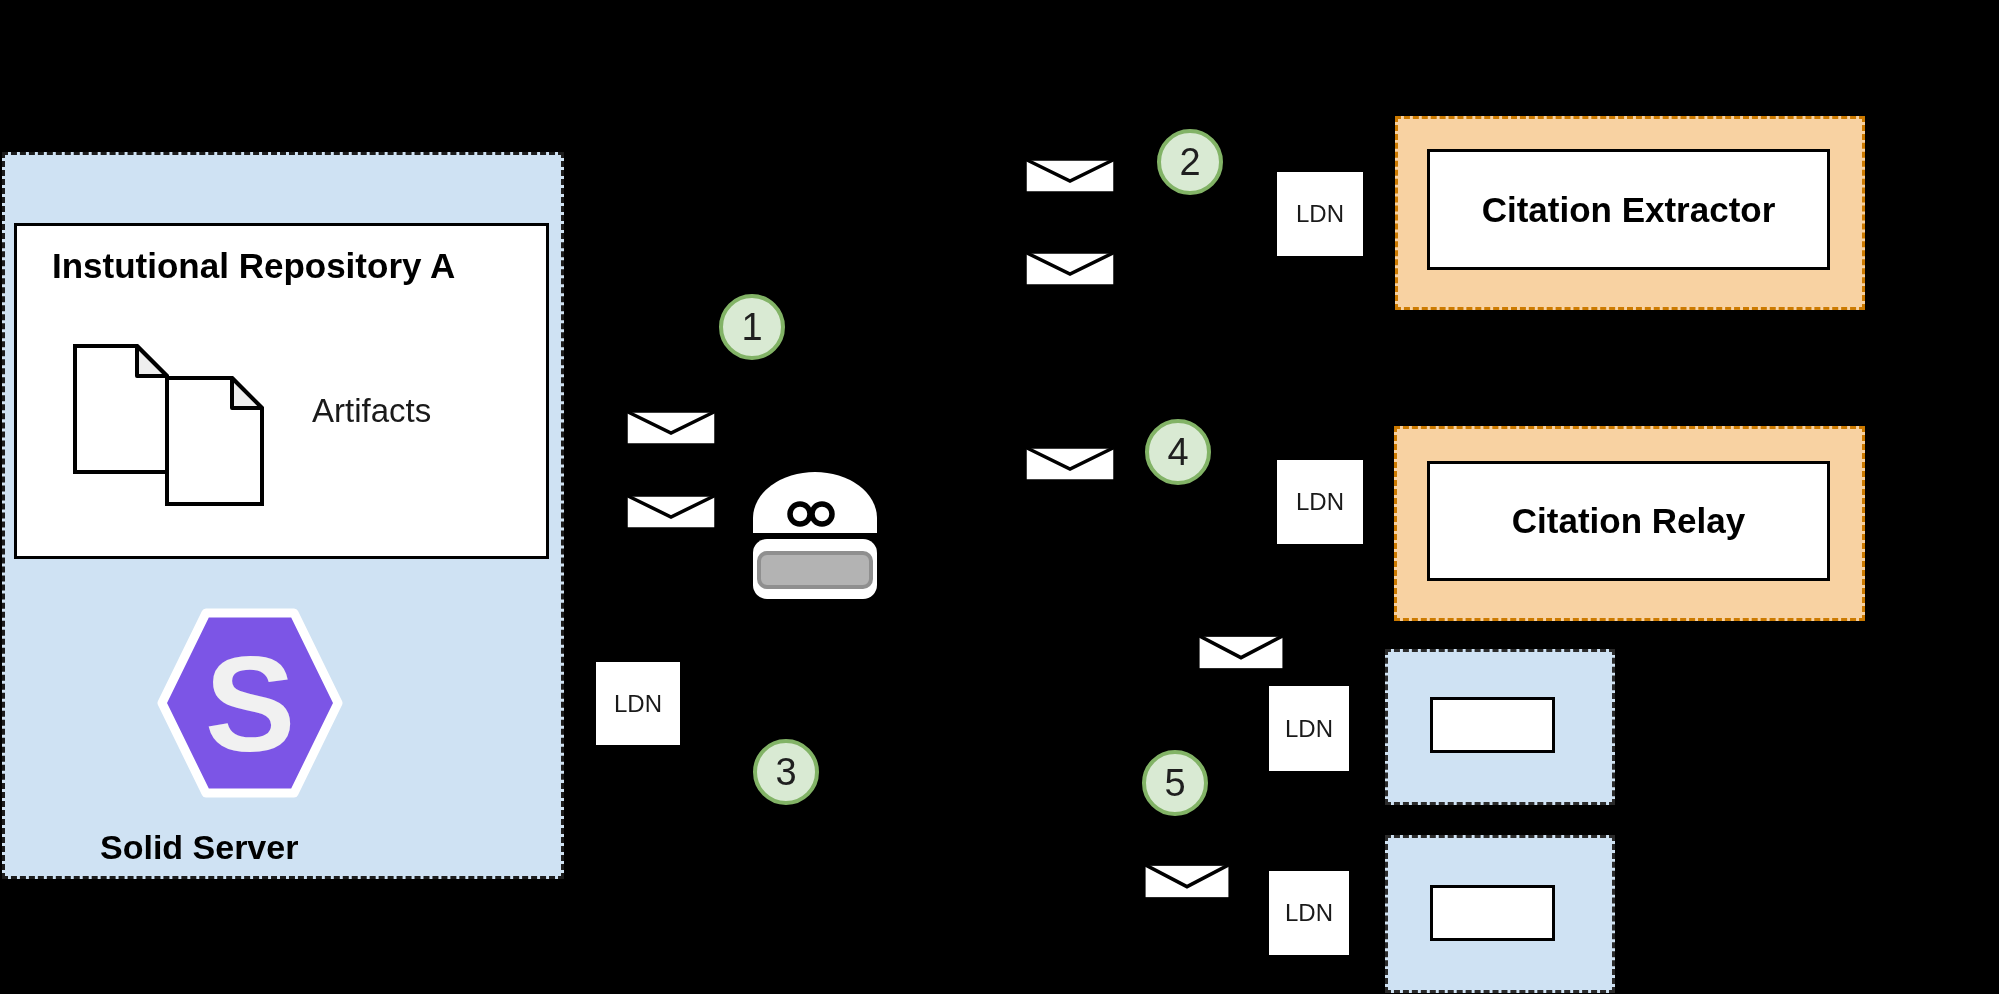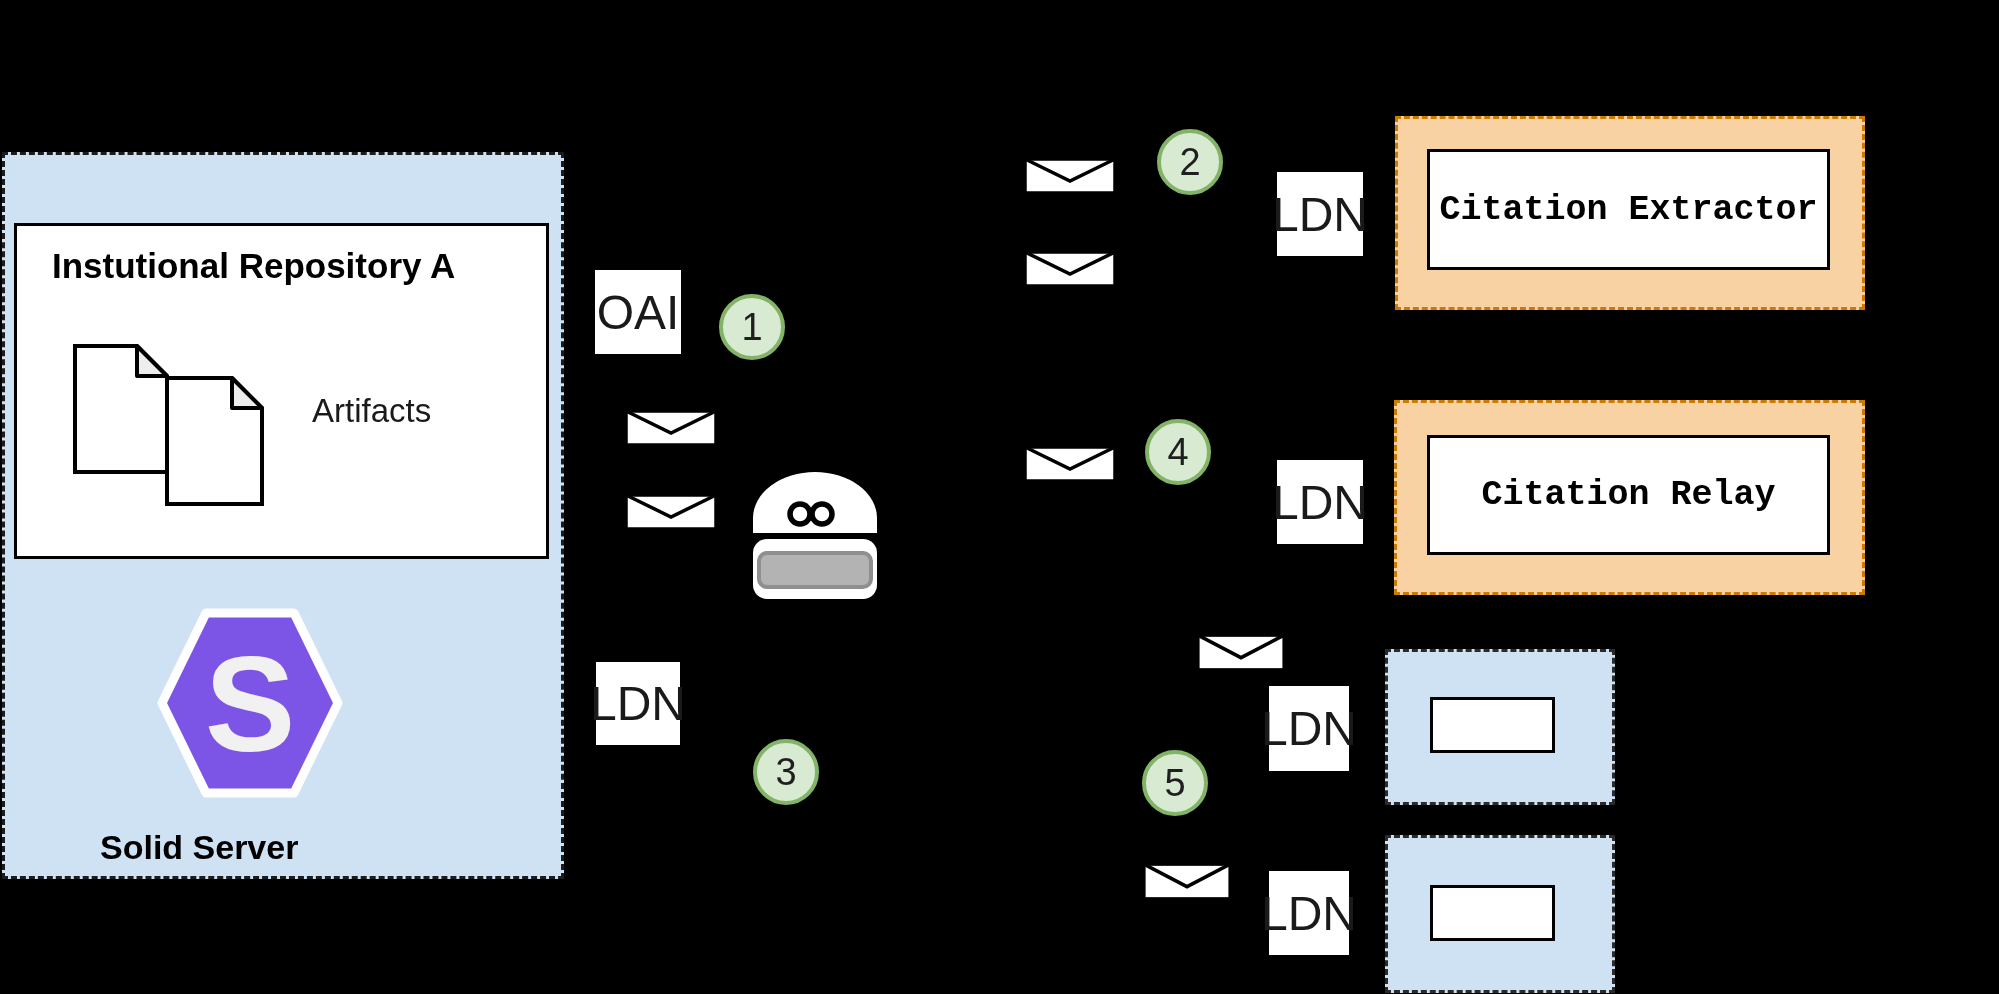--- a/index.html
+++ b/index.html
@@ -16,37 +16,37 @@
   .repo-box{
     left:14px;top:223px;width:529px;height:330px;
     background:#fff;border:3px solid #000;
   }
   .repo-title{left:52px;top:246px;font-size:35px;font-weight:bold;color:#000;white-space:nowrap;}
   .artifacts-label{left:312px;top:392px;font-size:33px;color:#1a1a1a;text-align:right;}
   .server-label{left:100px;top:828px;width:300px;text-align:left;font-size:34px;font-weight:bold;color:#000;}
   
   .pbox{
     background:#fff;border:3px solid #000;display:flex;align-items:center;justify-content:center;
-    font-size:48px;color:#1a1a1a;text-align:center;
+    font-size:24px;color:#1a1a1a;text-align:center;
   }
   
   .step{
     width:66px;height:66px;border-radius:50%;
     background:#d9ead3;border:4px solid #82b366;box-sizing:border-box;
     display:flex;align-items:center;justify-content:center;
     font-size:38px;color:#1f1f1f;
   }
   
   .service{
     background:#f8d2a2;border:3px dashed #cc7a00;
   }
   .service-inner{
     position:absolute;background:#fff;border:3px solid #000;
     display:flex;align-items:center;justify-content:center;
-    font-size:35px;font-weight:bold;color:#000;font-family:Liberation Mono, monospace;
+    font-size:35px;font-weight:bold;color:#000;
   }
   
   .client{
     background:#cfe2f3;border:3px dashed #2a2a2a;
   }
   .client-inner{
     position:absolute;background:#fff;border:3px solid #000;
   }
   .connector{background:#000;height:3px;}
 </style>
@@ -72,23 +72,20 @@
     <path d="M162,37 v30 h30 Z" fill="#eee" stroke="#000" stroke-width="4" stroke-linejoin="round"></path>
   </svg>
   <div class="abs artifacts-label">Artifacts</div>
 
   <svg class="abs" style="left:155px;top:605px;" width="190" height="196" viewBox="0 0 190 196">
     <polygon points="7,98 51,8 139,8 183,98 139,188 51,188" fill="#7c55e6" stroke="#fff" stroke-width="9" stroke-linejoin="round"></polygon>
     <text x="95" y="146" text-anchor="middle" font-family="Liberation Sans, sans-serif" font-size="136" font-weight="bold" fill="#f1f1f1">S</text>
   </svg>
   <div class="abs server-label">Solid Server</div>
 
-  <div class="abs pbox" style="left:592px;top:267px;width:86px;height:84px;">
-    <span>OAI</span>
-  </div>
   <div class="abs step" style="left:719px;top:294px;">
     <span>1</span>
   </div>
 
   <svg class="abs" style="left:624px;top:409px;" width="94" height="38" viewBox="0 0 94 38">
     <rect x="2" y="2" width="90" height="34" fill="#fff" stroke="#000" stroke-width="3.5"></rect>
     <path d="M2,2 L47,24 L92,2" fill="none" stroke="#000" stroke-width="3.5"></path>
   </svg>
   <svg class="abs" style="left:624px;top:493px;" width="94" height="38" viewBox="0 0 94 38">
     <rect x="2" y="2" width="90" height="34" fill="#fff" stroke="#000" stroke-width="3.5"></rect>
@@ -135,21 +132,21 @@
     <rect x="2" y="2" width="90" height="34" fill="#fff" stroke="#000" stroke-width="3.5"></rect>
     <path d="M2,2 L47,24 L92,2" fill="none" stroke="#000" stroke-width="3.5"></path>
   </svg>
   <div class="abs step" style="left:1145px;top:419px;">
     <span>4</span>
   </div>
 
   <div class="abs pbox" style="left:1274px;top:457px;width:86px;height:84px;">
     <span>LDN</span>
   </div>
-  <div class="abs service" style="left:1394px;top:400px;width:465px;height:189px;">
+  <div class="abs service" style="left:1394px;top:426px;width:465px;height:189px;">
     <div class="service-inner" style="left:30px;top:32px;width:397px;height:114px;">
       <span>Citation Relay</span>
     </div>
   </div>
 
   <svg class="abs" style="left:1196px;top:633px;" width="90" height="39" viewBox="0 0 94 38" preserveAspectRatio="none">
     <rect x="2" y="2" width="90" height="34" fill="#fff" stroke="#000" stroke-width="3.5"></rect>
     <path d="M2,2 L47,24 L92,2" fill="none" stroke="#000" stroke-width="3.5"></path>
   </svg>
   <div class="abs pbox" style="left:1266px;top:683px;width:80px;height:85px;">

